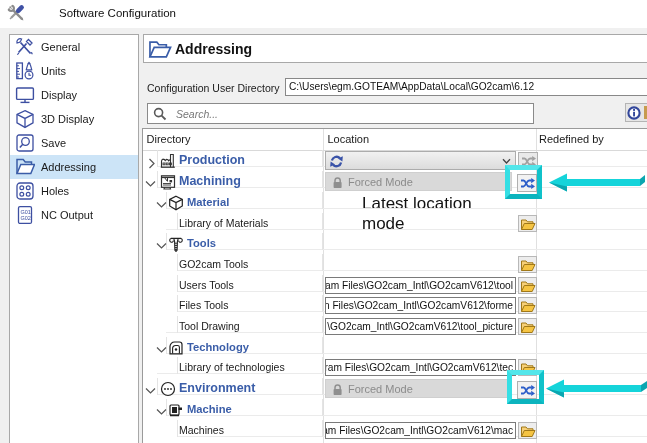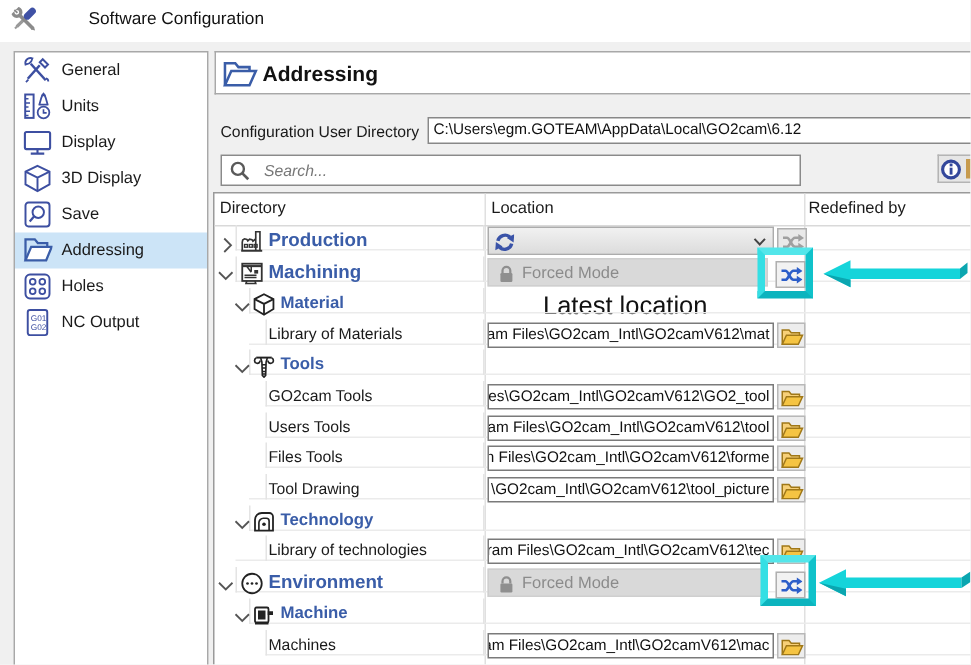--- a/index.html
+++ b/index.html
@@ -245,21 +245,20 @@
         <svg style="position:absolute;left:25px;top:3px" width="16" height="16" viewBox="0 0 16 16">
           <path d="M8 1.2 L14.3 4.4 L14.3 11 L8 14.8 L1.7 11 L1.7 4.4 Z" fill="none" stroke="#222" stroke-width="1.2"></path>
           <path d="M1.7 4.4 L8 7.6 L14.3 4.4 M8 7.6 L8 14.6" fill="none" stroke="#222" stroke-width="1.2"></path>
         </svg>
         <div class="l2txt" style="left:44px">Material</div>
       </div>
 <div class="row" style="top:83.5px">
         <div class="row-sep" style="left:23px"></div>
         <div class="cellbox" style="left:34px"></div>
         <div class="leaftxt" style="left:36px">Library of Materials</div>
-        <div class="locinput">am Files\GO2cam_Intl\GO2camV612\mat</div>
         <div class="folderbtn">
           <svg style="" width="16" height="13" viewBox="0 0 16 13">
             <path d="M1.5 12.5 L1.5 3 L6 3 L7.5 4.8 L13 4.8 L13 6.5" fill="#f7d078" stroke="#a07818" stroke-width="1"></path>
             <path d="M1.5 12.5 L4.3 6.5 L15 6.5 L12.2 12.5 Z" fill="#f5c443" stroke="#a07818" stroke-width="1"></path>
           </svg>
         </div>
       </div>
 <div class="row" style="top:104.2px">
         <div class="row-sep" style="left:23px"></div>
         <div class="cellbox" style="left:23px"></div>
@@ -272,21 +271,20 @@
           <path d="M2.8 2.4 h10.4" stroke="#222" stroke-width="1.3"></path>
           <path d="M5.8 2.6 L6.6 5.4 L6.9 14.2 L8 15.4 L9.1 14.2 L9.4 5.4 L10.2 2.6" fill="none" stroke="#222" stroke-width="1.1"></path>
           <path d="M6.7 7.2 h2.6 M6.8 9.4 h2.4 M6.9 11.6 h2.2 M7 13.4 h2" stroke="#222" stroke-width="1"></path>
         </svg>
         <div class="l2txt" style="left:44px">Tools</div>
       </div>
 <div class="row" style="top:124.9px">
         <div class="row-sep" style="left:34px"></div>
         <div class="cellbox" style="left:34px"></div>
         <div class="leaftxt" style="left:36px">GO2cam Tools</div>
-        <div class="locinput">les\GO2cam_Intl\GO2camV612\GO2_tool</div>
         <div class="folderbtn">
           <svg style="" width="16" height="13" viewBox="0 0 16 13">
             <path d="M1.5 12.5 L1.5 3 L6 3 L7.5 4.8 L13 4.8 L13 6.5" fill="#f7d078" stroke="#a07818" stroke-width="1"></path>
             <path d="M1.5 12.5 L4.3 6.5 L15 6.5 L12.2 12.5 Z" fill="#f5c443" stroke="#a07818" stroke-width="1"></path>
           </svg>
         </div>
       </div>
 <div class="row" style="top:145.6px">
         <div class="row-sep" style="left:34px"></div>
         <div class="cellbox" style="left:34px"></div>

